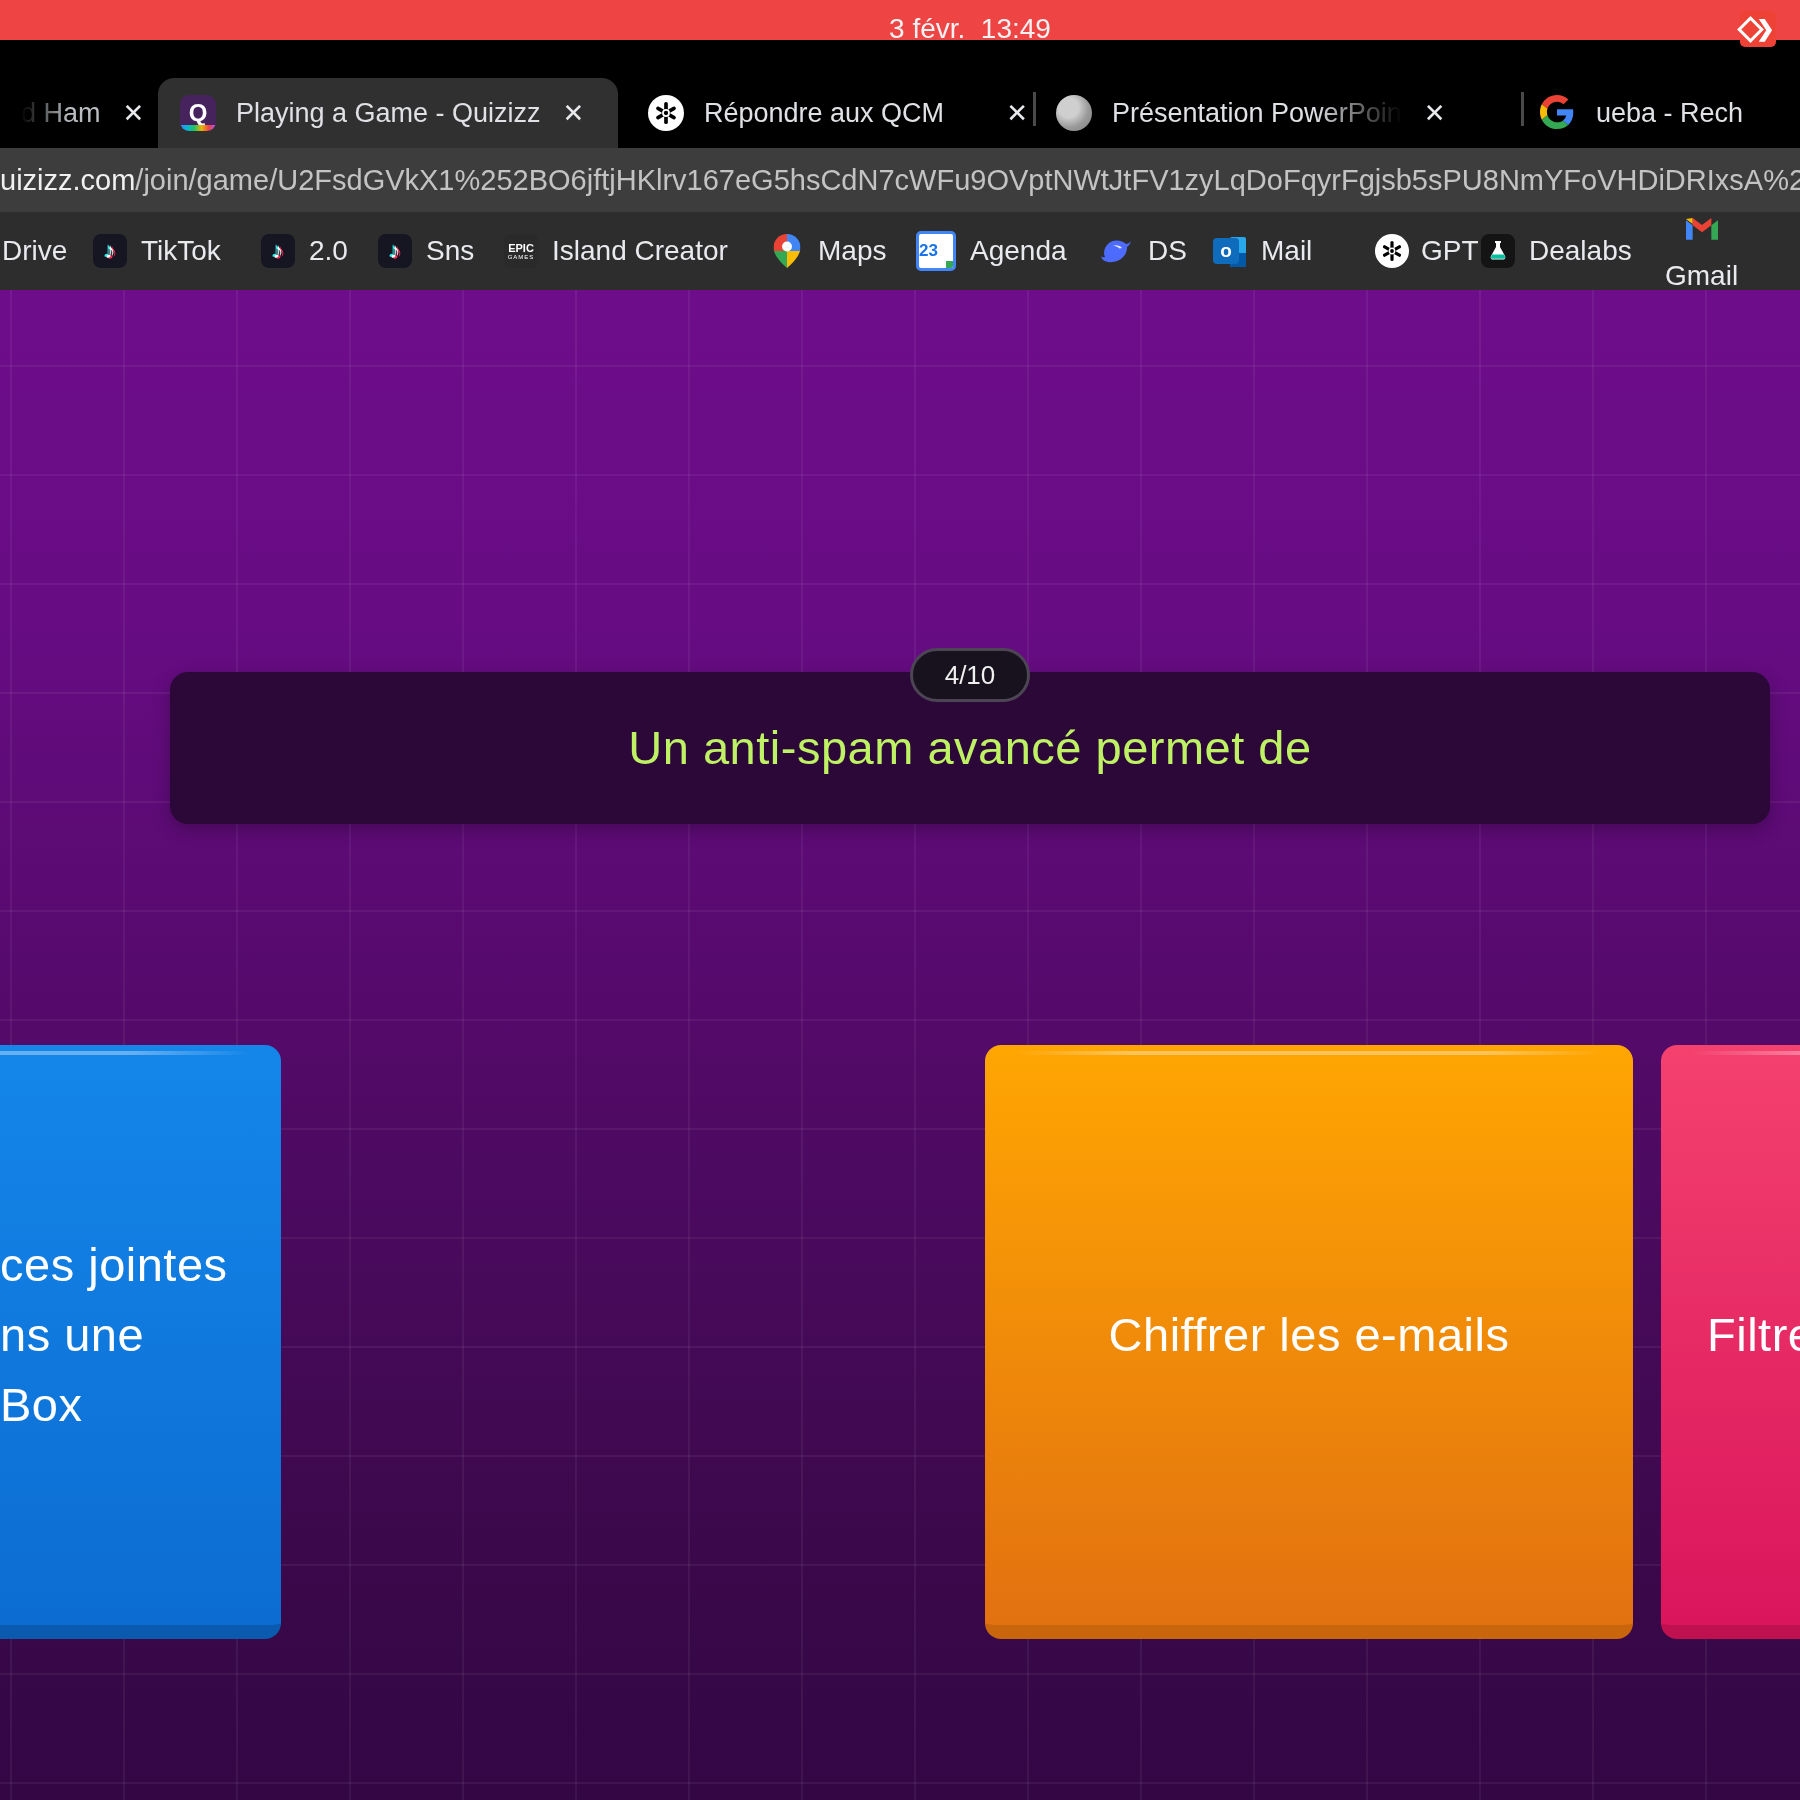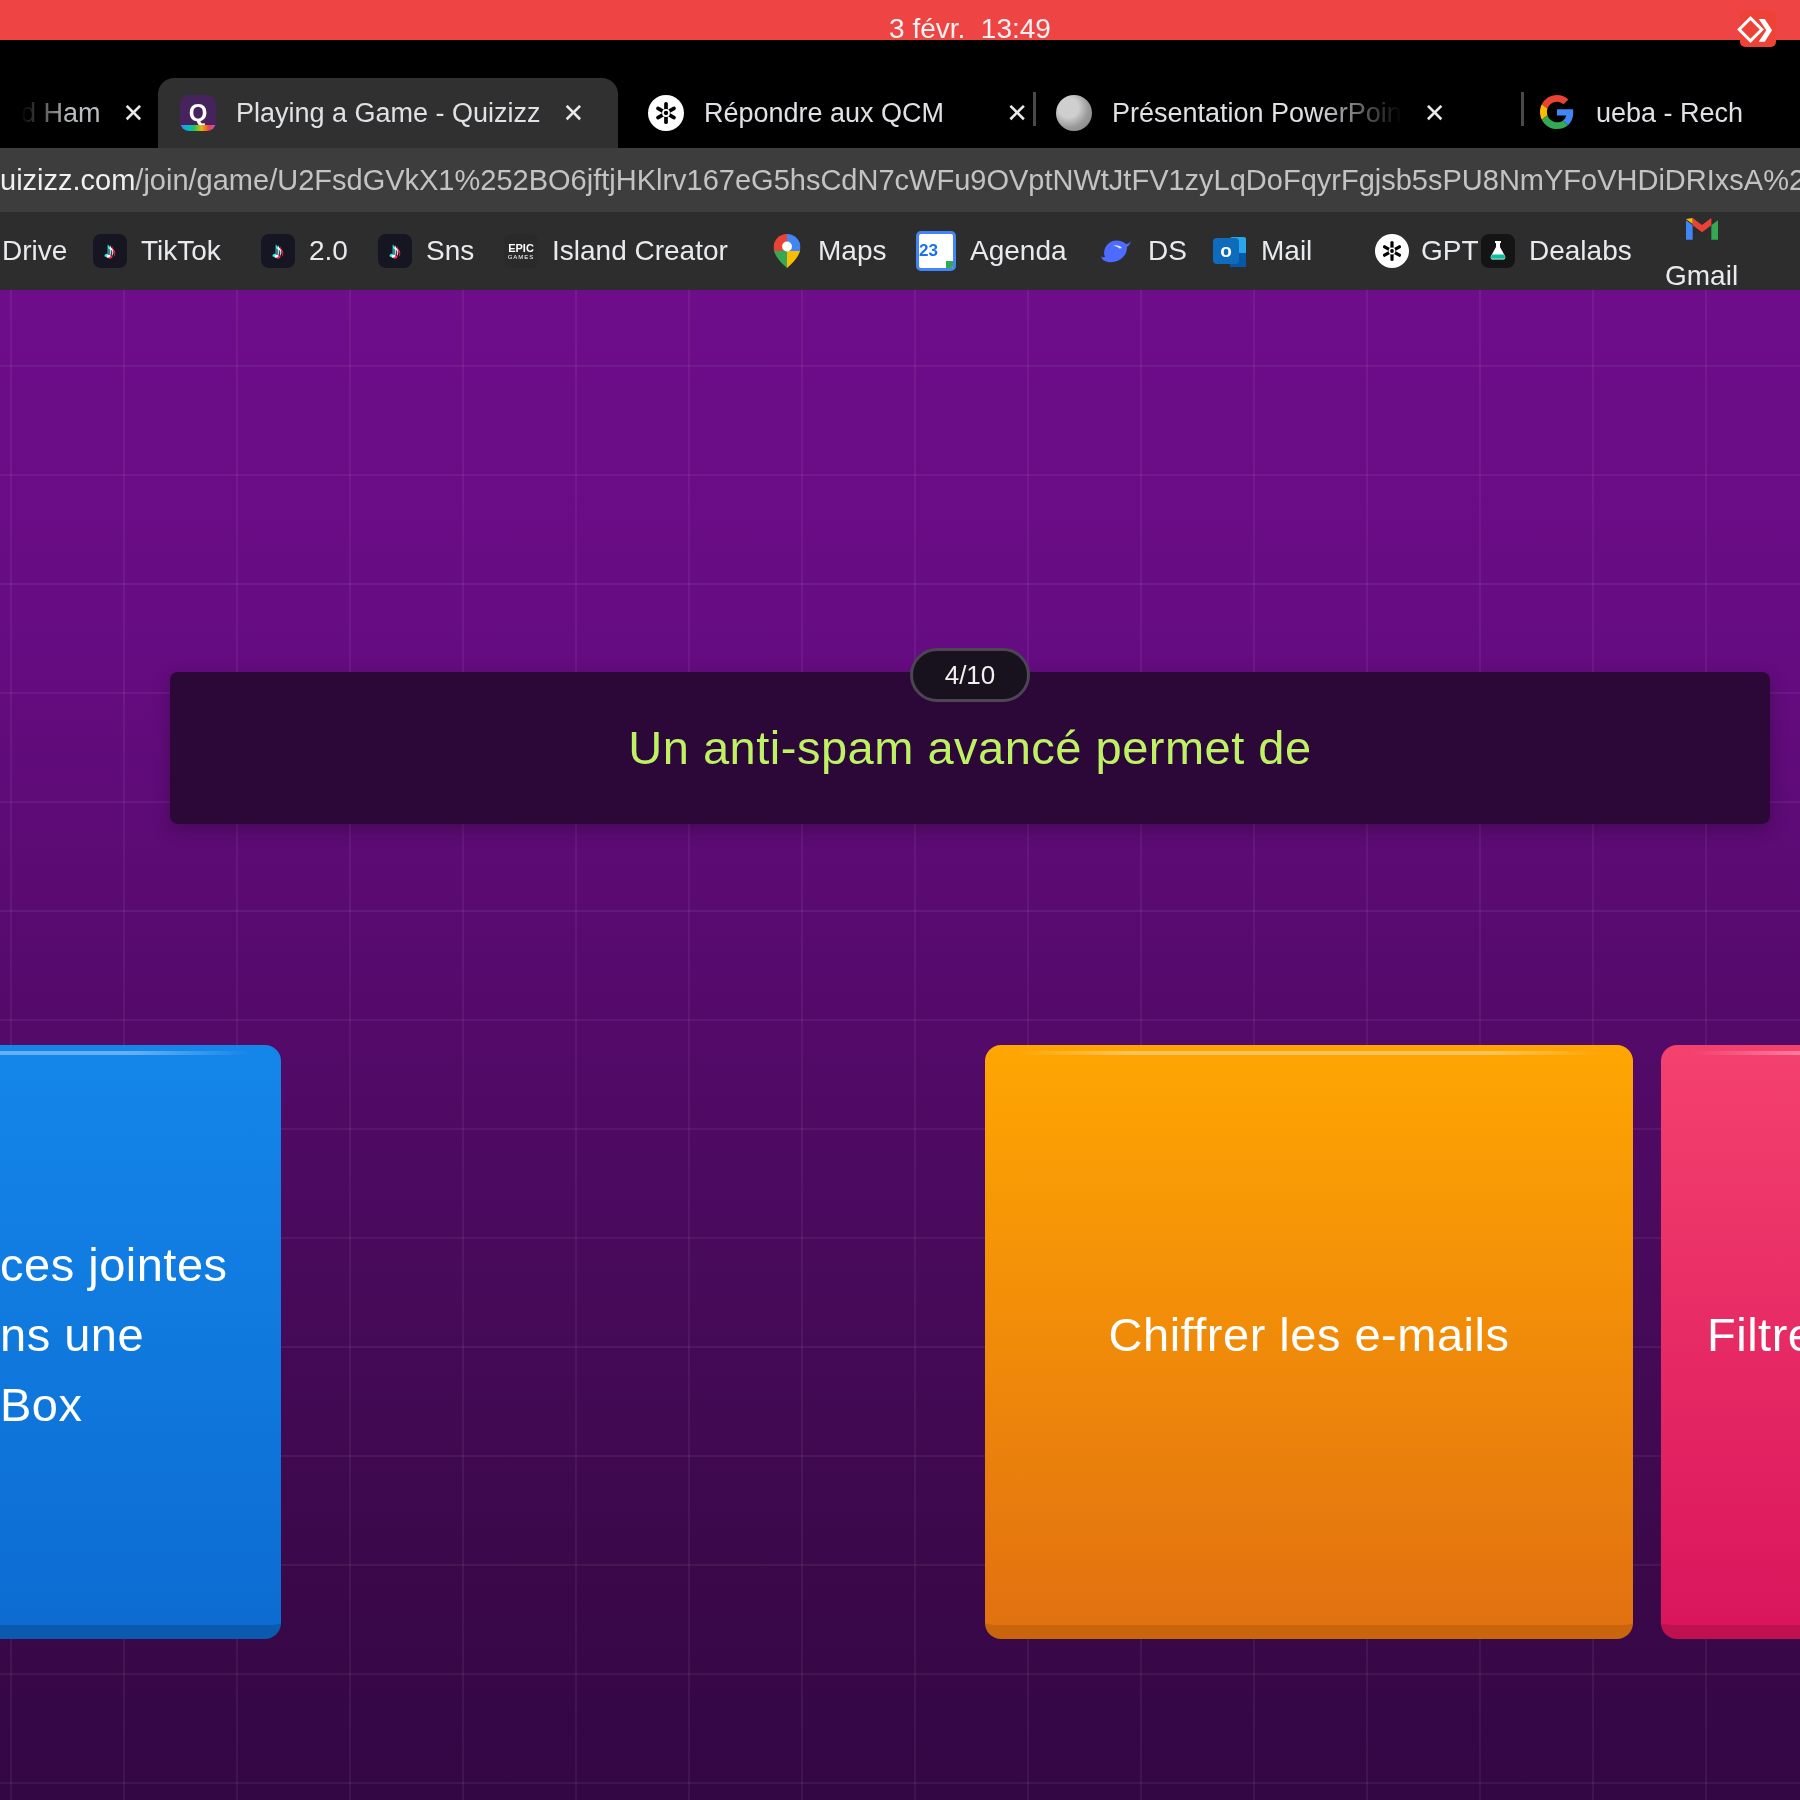--- a/index.html
+++ b/index.html
@@ -66,21 +66,21 @@
   .dealabs-ic{background:#141414;border-radius:8px;}
 
   
   .stage{position:absolute;left:0;top:290px;width:1800px;height:1510px;overflow:hidden;
     background:
       linear-gradient(rgba(255,255,255,.055) 2px,transparent 2px) 10px 75px / 113px 109px,
       linear-gradient(90deg,rgba(255,255,255,.055) 2px,transparent 2px) 10px 75px / 113px 109px,
       linear-gradient(180deg,#6e0d8a 0%,#670c83 22%,#560a6c 46%,#470a5a 66%,#3a0849 86%,#330644 100%);
   }
   .question-panel{position:absolute;left:170px;top:382px;width:1600px;height:152px;background:#2c0839;
-     border-radius:8px;box-shadow:0 6px 18px rgba(0,0,0,.25);}
+     border-radius:18px;box-shadow:0 6px 18px rgba(0,0,0,.25);}
   .question-text{position:absolute;left:0;right:0;top:0;height:152px;line-height:152px;text-align:center;
      color:#bef264;font-size:47px;font-weight:500;letter-spacing:.5px;}
   .progress-badge{position:absolute;left:50%;top:-24px;transform:translateX(-50%);
      min-width:70px;padding:0 22px;height:48px;line-height:48px;border-radius:28px;
      background:#17121d;border:3px solid #4b4554;color:#f0f0f0;font-size:26px;text-align:center;}
 
   .card{position:absolute;top:755px;height:580px;border-radius:16px;color:#fff;
         display:flex;align-items:center;justify-content:center;text-align:center;
         font-size:47px;font-weight:500;line-height:70px;letter-spacing:.5px;}
   .card::before{content:"";position:absolute;top:6px;left:30px;right:30px;height:4px;border-radius:4px;

